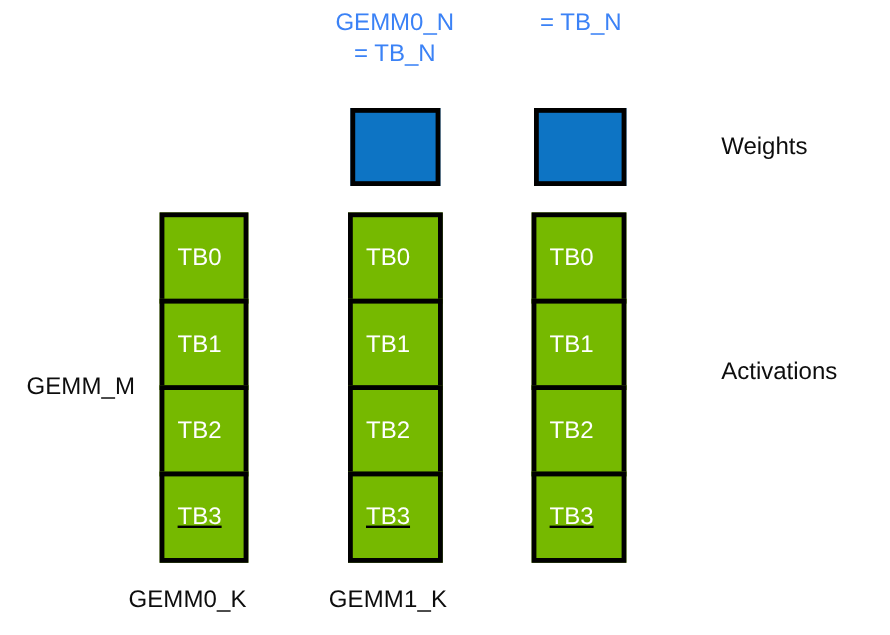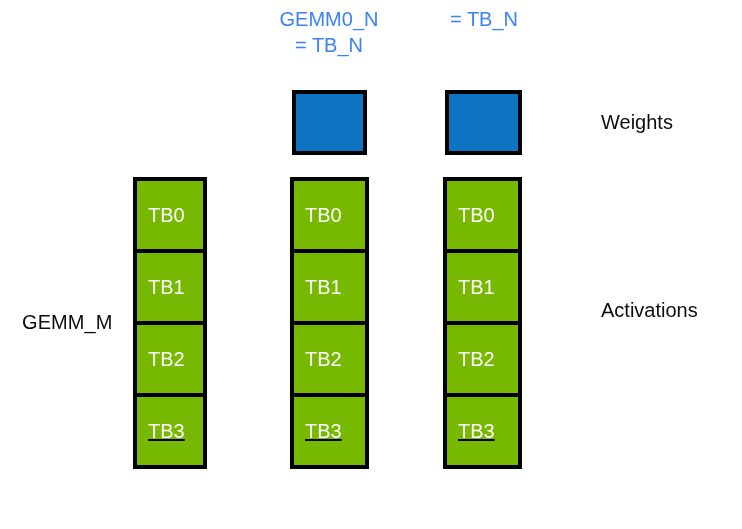--- a/index.html
+++ b/index.html
@@ -141,15 +141,17 @@
       <span class="act-cell-label">TB1</span>
     </div>
     <div class="act-cell">
       <span class="act-cell-label">TB2</span>
     </div>
     <div class="act-cell">
       <span class="act-cell-label">TB3</span>
     </div>
   </div>
 
+  <div class="label" style="left:107px; top:488px;">GEMM0_K</div>
 
+  <div class="label" style="left:274px; top:488px;">GEMM1_K</div>
 
 </div>
 
 </body></html>

